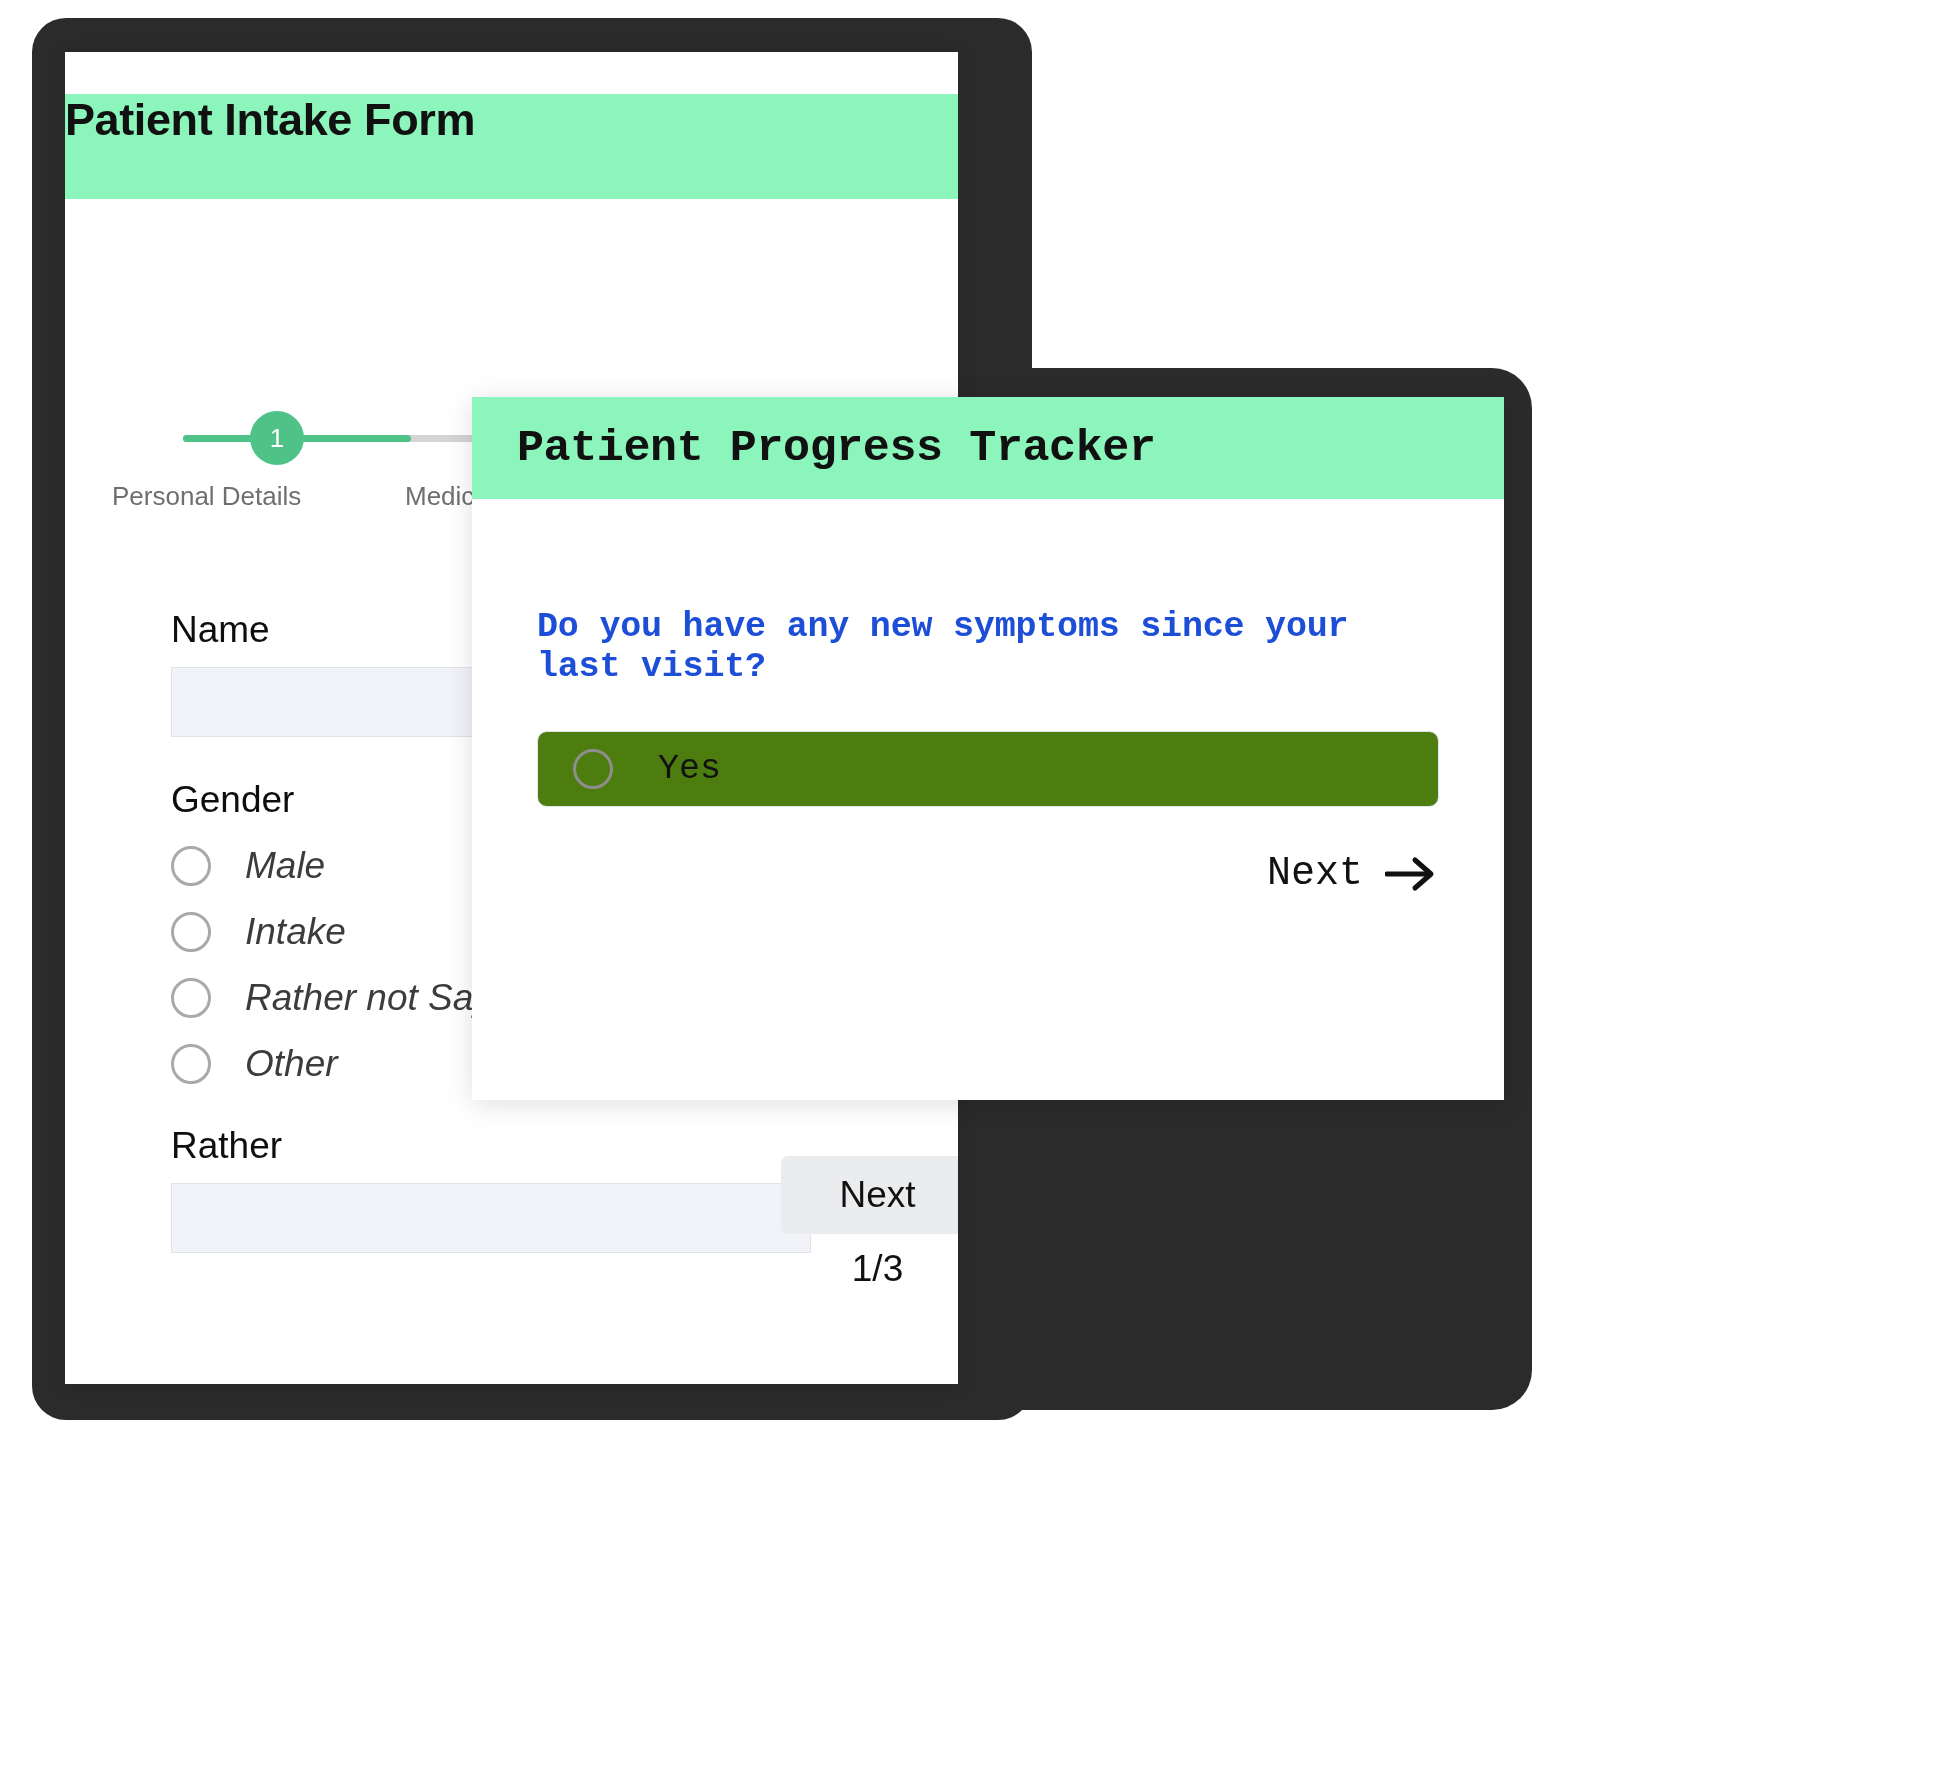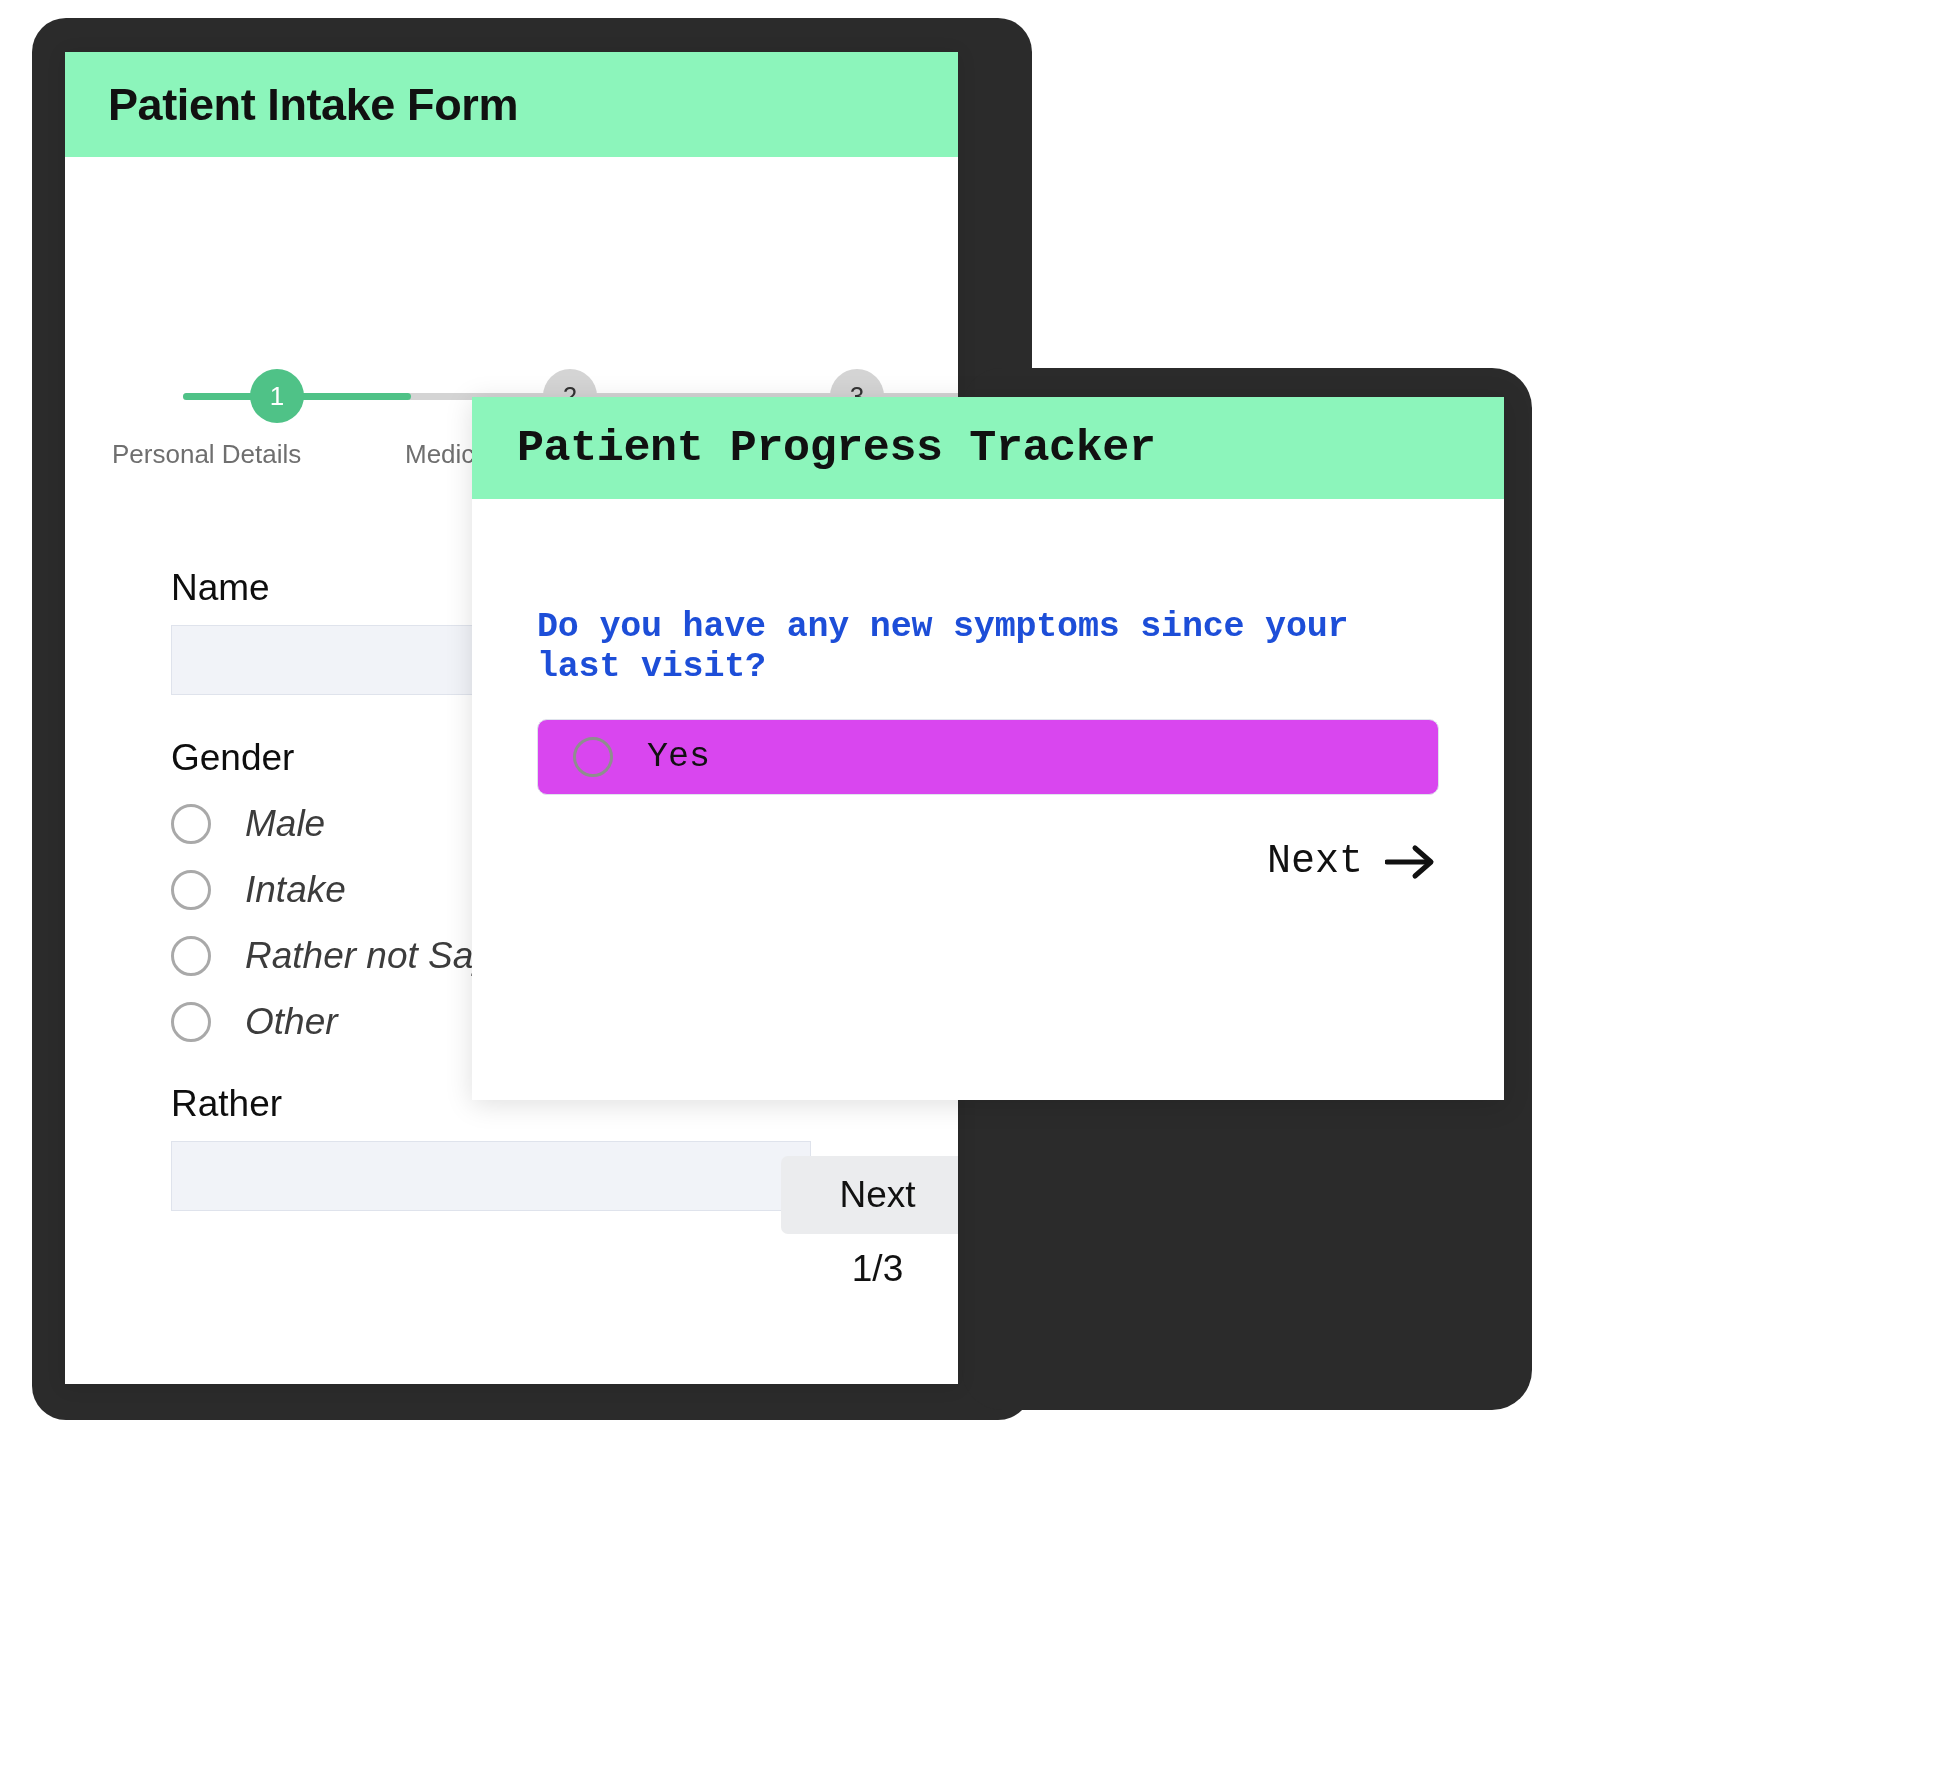--- a/index.html
+++ b/index.html
@@ -43,23 +43,23 @@
     width: 893px;
     height: 1332px;
     background: #ffffff;
     box-shadow: 0 2px 18px rgba(0,0,0,0.10);
     overflow: hidden;
   }
   #intake-header {
     height: 105px;
     background: #8cf5bb;
     display: flex;
-    align-items: center;
-    padding-left: 43px;
-    box-sizing: border-box;
+    align-items: flex-start;
+    box-sizing: border-box;
+    margin-top: 42px;
   }
   #intake-title {
     font-size: 45px;
     font-weight: bold;
     color: #111111;
     letter-spacing: -0.4px;
   }
 
   
   #stepper {
@@ -215,29 +215,30 @@
     padding: 0 65px;
   }
   #tracker-question {
     margin-top: 108px;
     font-size: 35px;
     font-weight: bold;
     color: #1d4ed8;
     letter-spacing: -0.2px;
   }
   .answer-option {
-    margin-top: 32px;
+    margin-top: 44px;
     height: 76px;
-    background: #d946ef;
+    background: #4d7c0f;
     border: 1px solid #dfe3ec;
     border-radius: 10px;
     display: flex;
     align-items: center;
     padding-left: 35px;
     box-sizing: border-box;
+    gap: 11px;
   }
   .answer-radio {
     width: 40px;
     height: 40px;
     border: 3px solid #8e8e8e;
     border-radius: 50%;
     box-sizing: border-box;
     flex: 0 0 auto;
   }
   .answer-text {

